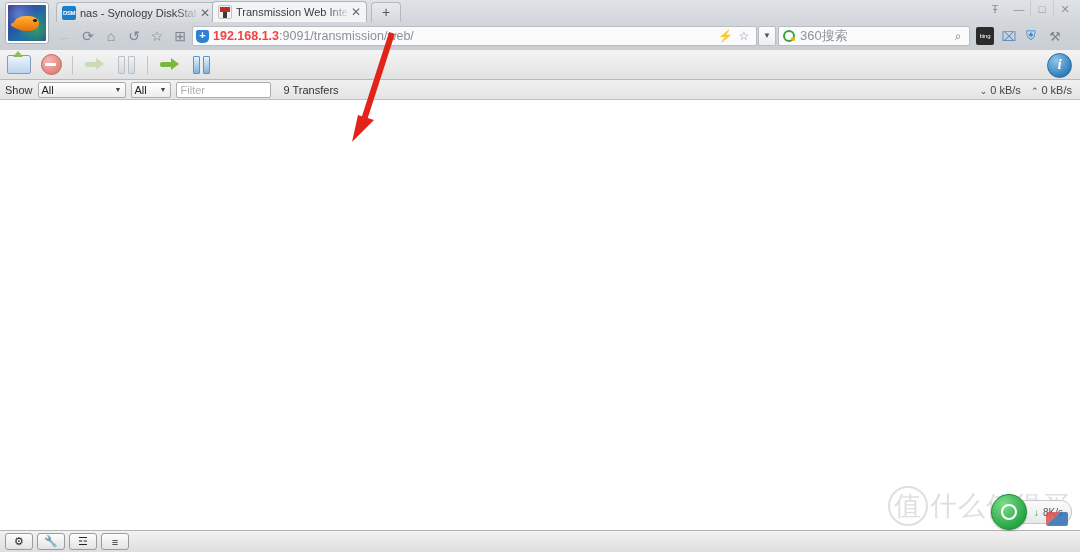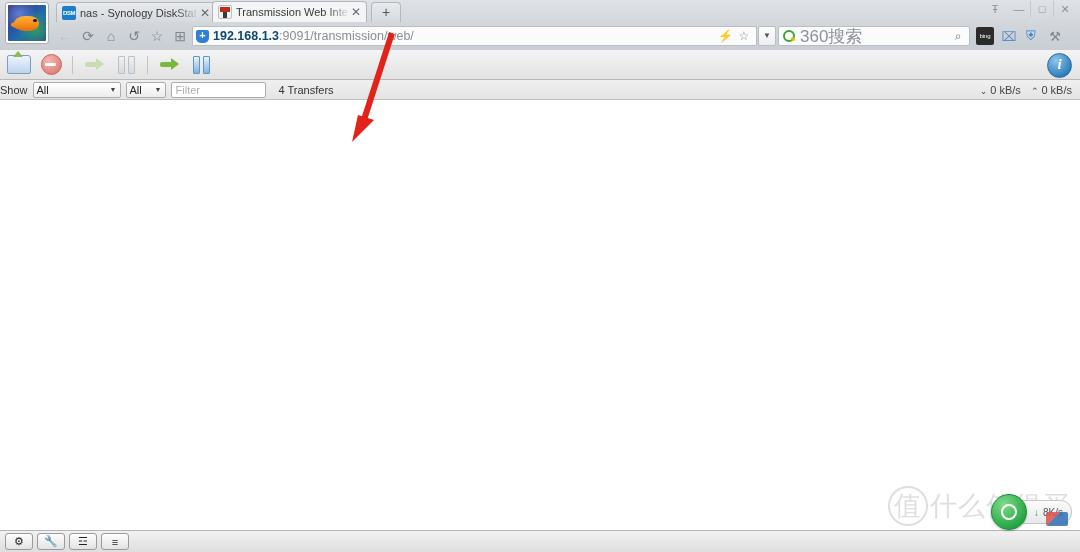--- a/index.html
+++ b/index.html
@@ -241,21 +241,21 @@
     font-size: 11px;
     font-weight: bold;
     line-height: 14px;
   }
   .urltext {
     flex: 1 1 auto;
     font-size: 12.5px;
     white-space: nowrap;
     overflow: hidden;
   }
-  .urltext .host { color: #0c4a6e; font-weight: bold; }
+  .urltext .host { color: #ef4444; font-weight: bold; }
   .urltext .path { color: #8a8f95; }
   .urlicon {
     flex: 0 0 auto;
     width: 18px;
     text-align: center;
     color: #8a9098;
     font-size: 12px;
   }
   .urldrop {
     position: absolute;
@@ -295,21 +295,21 @@
   .slogo:after {
     content:"";
     position:absolute;
     right:-2px; bottom:-1px;
     width:4px;height:4px;
     background:#e8b400;
     border-radius:50%;
   }
   .sbtext {
     flex: 1 1 auto;
-    font-size: 17px;
+    font-size: 13px;
     color: #8d9299;
   }
   .smag {
     flex: 0 0 14px;
     color: #7d838a;
     font-size: 12px;
     text-align: center;
   }
   .ext {
     position: absolute;
@@ -450,21 +450,21 @@
   
   .tr-filterbar {
     position: absolute;
     left: 0; top: 80px;
     width: 1080px; height: 20px;
     background: linear-gradient(to bottom,#f0f0f0,#e4e4e4);
     border-bottom: 1px solid #bfbfbf;
     box-sizing: border-box;
     display: flex;
     align-items: center;
-    padding-left: 0;
+    padding-left: 5px;
     gap: 5px;
     font-size: 11px;
     color: #333;
   }
   .lbl-show { color: #333; }
   .sel {
     height: 16px;
     border: 1px solid #a9adb2;
     border-radius: 2px;
     background: linear-gradient(to bottom,#ffffff,#ececec);
@@ -716,21 +716,21 @@
     <span class="lbl-show">Show</span>
     <span class="sel sel-wide">
       <span class="cap">All</span>
       <span class="car">▼</span>
     </span>
     <span class="sel sel-narrow">
       <span class="cap">All</span>
       <span class="car">▼</span>
     </span>
     <span class="filt">Filter</span>
-    <span class="transfers">4 Transfers</span>
+    <span class="transfers">9 Transfers</span>
     <span class="speeds">
       <span><span class="ar">⌄</span><span>0 kB/s</span></span>
       <span><span class="ar">⌃</span><span>0 kB/s</span></span>
     </span>
   </div>
 
   <div class="content"></div>
 
   <svg class="arrowsvg" width="1080" height="552">
     <line x1="392" y1="33" x2="362" y2="126" stroke="#e2231a" stroke-width="6"></line>

